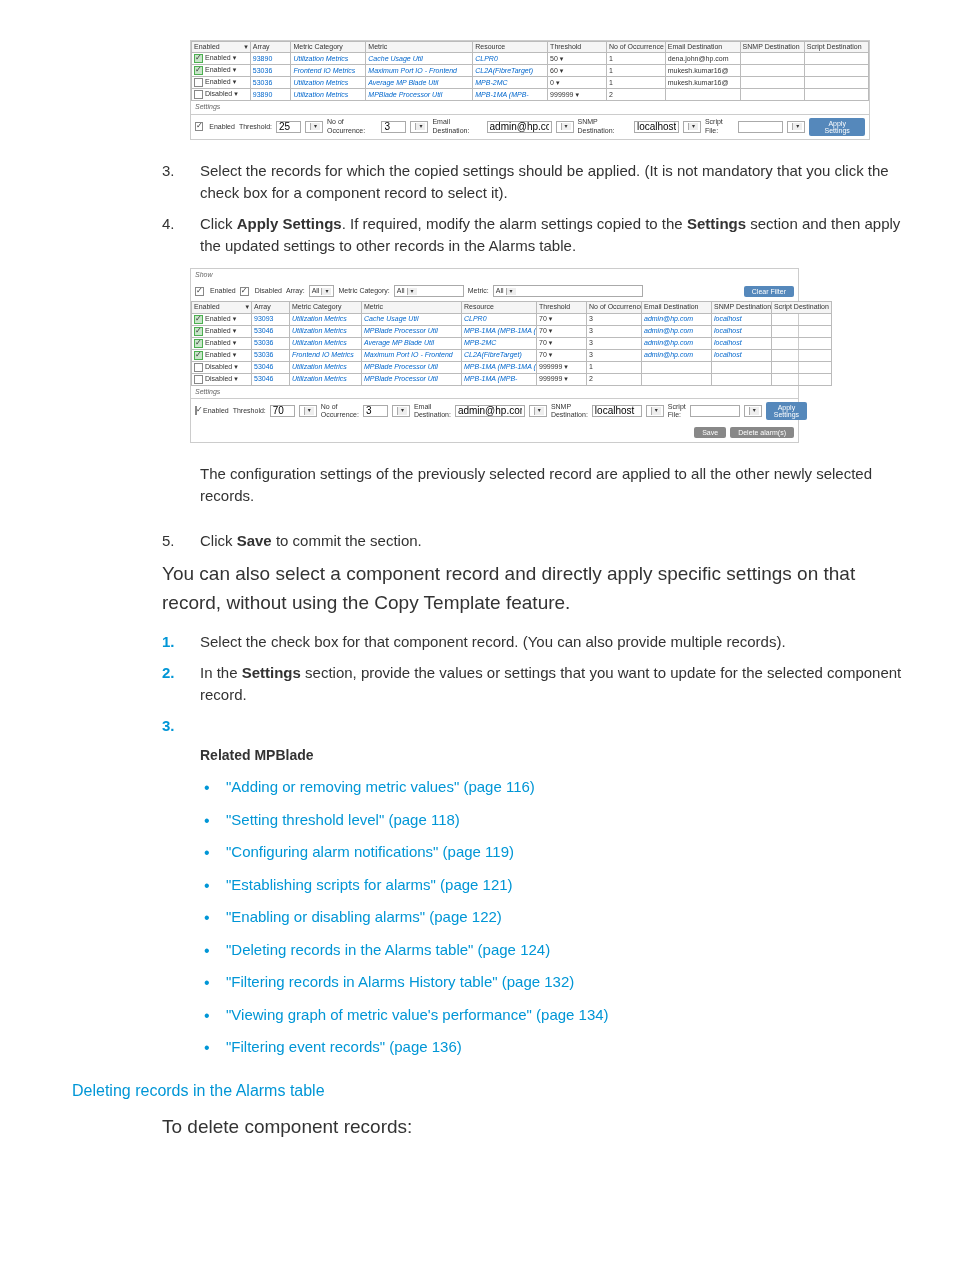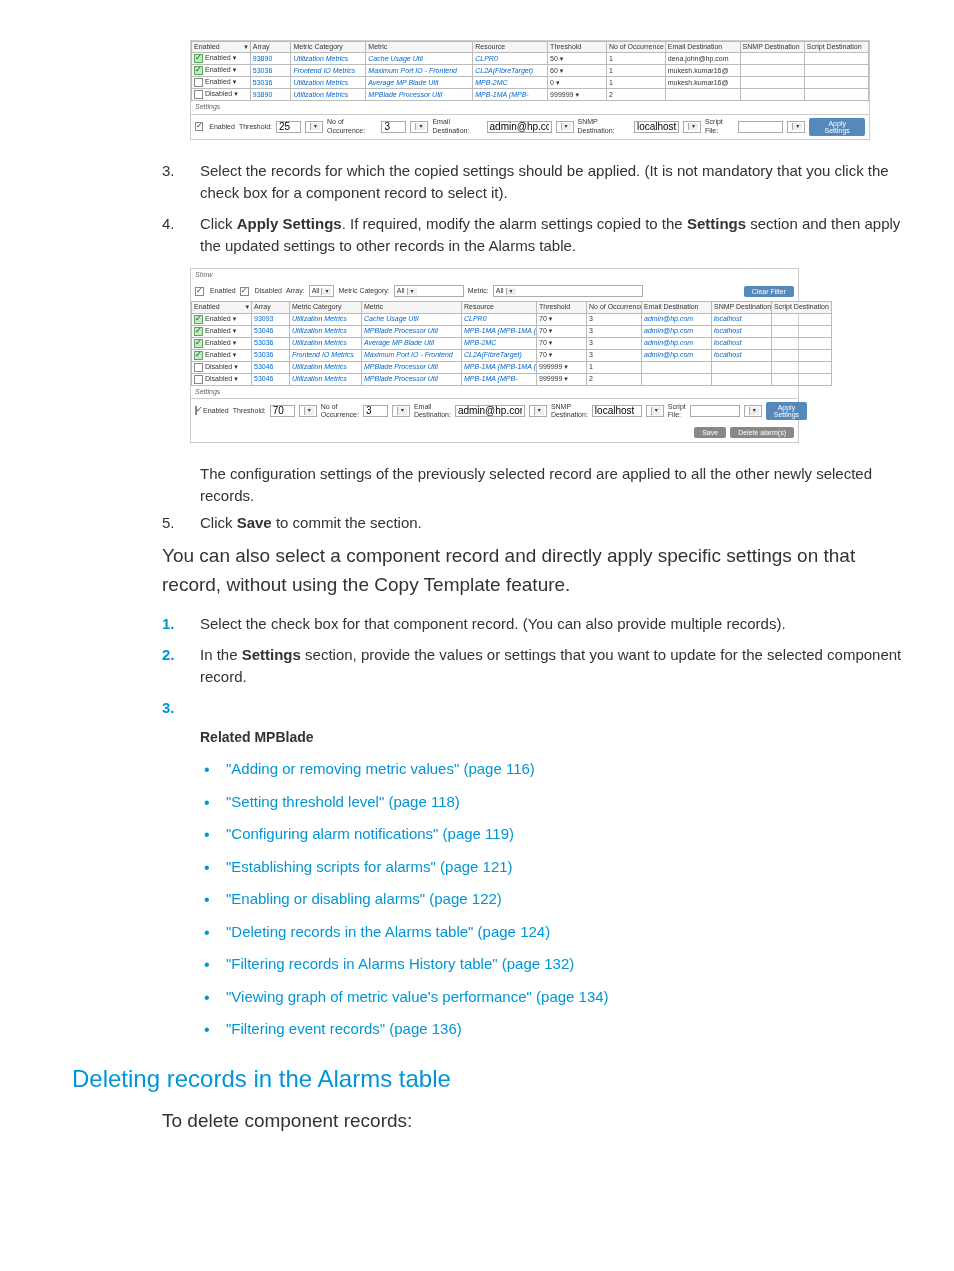--- a/index.html
+++ b/index.html
@@ -128,21 +128,21 @@
   }
   ol.num-list .num {
     width: 38px;
     flex-shrink: 0;
   }
   ol.num-list.accent .num {
     color: #0096D6;
     font-weight: 600;
   }
   .body-p {
-    margin: 0 0 4px 160px;
+    margin: 0 0 22px 160px;
     font-size: 15px;
     font-family: "Segoe UI", Arial, sans-serif;
     font-weight: 300;
   }
   .body-p-out {
     margin: 0 0 14px 122px;
     font-size: 19px;
     font-family: "Segoe UI", Arial, sans-serif;
     font-weight: 300;
   }
@@ -171,21 +171,21 @@
     color: #0096D6;
     font-size: 16px;
   }
   ul.bullets a, .link {
     color: #0096D6;
     text-decoration: none;
   }
   h2.section {
     color: #0096D6;
     font-weight: 300;
-    font-size: 24px;
+    font-size: 16px;
     margin: 20px 0 10px 32px;
     font-family: "Segoe UI", Arial, sans-serif;
   }
   b { font-weight: 600; }
   .show-lbl {
     font-size: 7px;
     padding: 2px 4px;
     font-style: italic;
     color: #666;
   }

